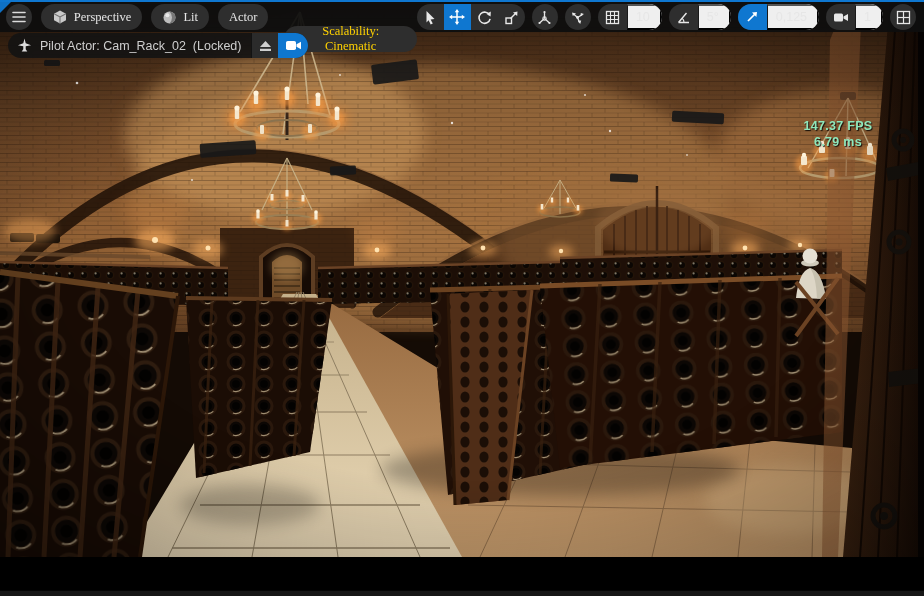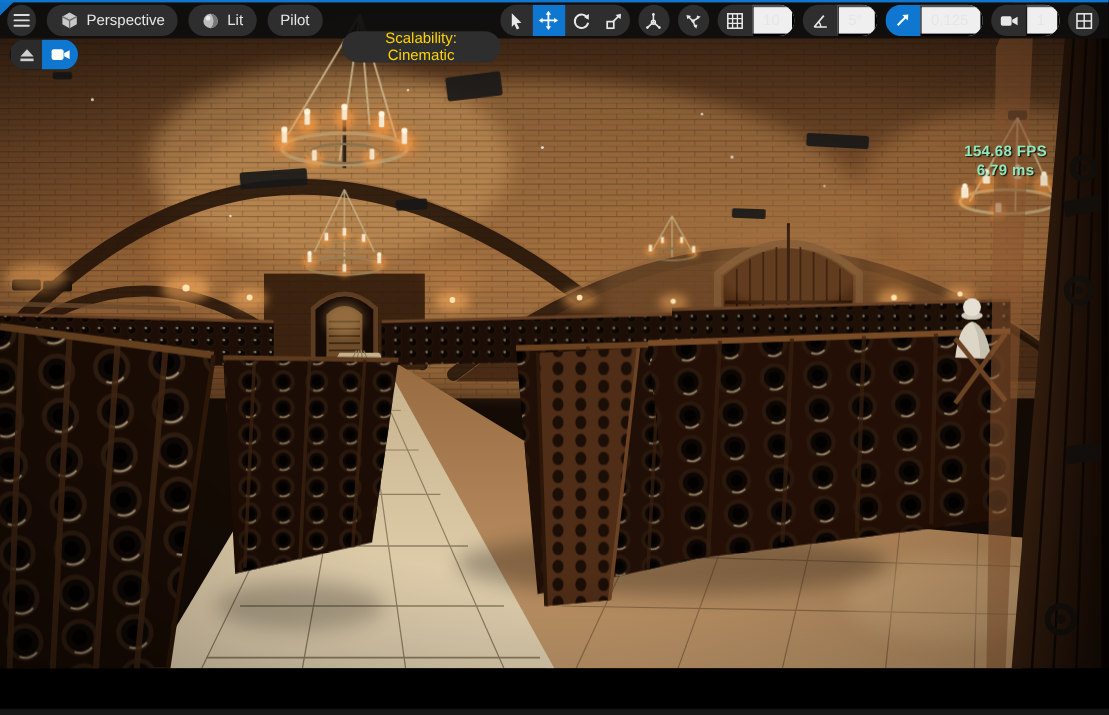--- a/index.html
+++ b/index.html
@@ -19,21 +19,21 @@
   
   .top-line{position:absolute;left:0;top:0;width:100%;height:2px;background:var(--accent-blue);z-index:40;}
   .corner-tri{position:absolute;left:0;top:0;width:0;height:0;border-left:13px solid var(--accent-blue);border-bottom:13px solid transparent;z-index:41;opacity:.95;}
 
   
   .vp-toolbar{position:absolute;left:0;top:2px;width:100%;height:30px;background:rgba(14,14,14,.94);
     display:flex;align-items:center;padding:0 8px 0 6px;z-index:30;}
   .tb-left{display:flex;align-items:center;gap:9px;}
   .tb-right{display:flex;align-items:center;gap:7px;margin-left:auto;}
   .tb-btn{height:26px;border:none;border-radius:13px;background:var(--button-bg);color:#e6e6e6;
-    display:inline-flex;align-items:center;gap:6px;padding:0 11px;font-size:12.5px;font-family:Liberation Sans, sans-serif;cursor:default;}
+    display:inline-flex;align-items:center;gap:6px;padding:0 11px;font-size:12.5px;font-family:Liberation Serif, serif;cursor:default;}
   .tb-circle{width:26px;padding:0;justify-content:center;border-radius:50%;}
   .yellow{color:var(--scalability-yellow);}
   .seg-group{display:inline-flex;border-radius:13px;overflow:hidden;background:var(--button-bg);}
   .seg{width:27px;height:26px;display:inline-flex;align-items:center;justify-content:center;border:none;background:transparent;cursor:default;}
   .seg.active{background:var(--accent-blue);}
   .snap-pill{display:inline-flex;height:26px;border-radius:13px;overflow:hidden;background:var(--button-bg);}
   .snap-icon{width:29px;display:inline-flex;align-items:center;justify-content:center;border:none;background:transparent;cursor:default;}
   .snap-icon.blue{background:var(--accent-blue);}
   .snap-val{display:inline-flex;align-items:center;padding:0 10px 0 8px;font-size:12.5px;color:#e6e6e6;border-left:1px solid #191919;cursor:default;}
   svg.ic{display:block;}
@@ -532,21 +532,21 @@
         </button>
         <button class="tb-btn">
           <svg class="ic" width="15" height="15" viewBox="0 0 15 15">
             <circle cx="7.5" cy="7.5" r="6" fill="#bdbdbd"></circle>
             <path d="M 7.5 1.5 A 6 6 0 0 1 7.5 13.5 A 8.5 8.5 0 0 0 7.5 1.5 Z" fill="#777"></path>
             <circle cx="5.4" cy="5.2" r="2" fill="#e9e9e9"></circle>
           </svg>
           <span>Lit</span>
         </button>
         <button class="tb-btn">
-          <span>Pilot</span>
+          <span>Actor</span>
         </button>
         <button class="tb-btn" style="margin-left:7px;margin-top:44px;">
           <span class="yellow">Scalability: Cinematic</span>
         </button>
       </div>
 
       <div class="tb-right">
         <div class="seg-group">
           <button class="seg">
             <svg class="ic" width="14" height="15" viewBox="0 0 14 15">
@@ -654,36 +654,42 @@
           <svg class="ic" width="15" height="15" viewBox="0 0 15 15">
             <rect x="1.5" y="1.5" width="12" height="12" fill="none" stroke="#e8e8e8" stroke-width="1.3"></rect>
             <line x1="7.5" y1="1.5" x2="7.5" y2="13.5" stroke="#e8e8e8" stroke-width="1.2"></line>
             <line x1="1.5" y1="7.5" x2="13.5" y2="7.5" stroke="#e8e8e8" stroke-width="1.2"></line>
           </svg>
         </button>
       </div>
     </div>
 
     <div class="pilot-bar">
+      <div class="pilot-main">
+        <svg class="ic" width="15" height="15" viewBox="0 0 16 16">
+          <path d="M8 0.5 L9.3 5.6 L15 7.6 L9.3 8.9 L9.3 12 L11 14.4 L5 14.4 L6.7 12 L6.7 8.9 L1 7.6 L6.7 5.6 Z" fill="#dcdcdc"></path>
+        </svg>
+        <span class="pilot-label">Pilot Actor: Cam_Rack_02  (Locked)</span>
+      </div>
       <button class="pilot-eject">
         <svg class="ic" width="13" height="12" viewBox="0 0 13 12">
           <polygon points="6.5,1 12,7 1,7" fill="#cfcfcf"></polygon>
           <rect x="1" y="8.8" width="11" height="2.2" fill="#cfcfcf"></rect>
         </svg>
       </button>
       <button class="pilot-cam">
         <svg class="ic" width="17" height="13" viewBox="0 0 17 13">
           <rect x="1" y="2" width="10" height="9" rx="1.8" fill="#fff"></rect>
           <polygon points="11.5,5.2 16,2.8 16,10.2 11.5,7.8" fill="#fff"></polygon>
         </svg>
       </button>
     </div>
 
     <div class="stats">
-      <div>154.68 FPS</div>
+      <div>147.37 FPS</div>
       <div>6.79 ms</div>
     </div>
 
   </div>
 
   <div class="letterbox"></div>
   <div class="bottom-strip"></div>
 </div>
 
 </body></html>

